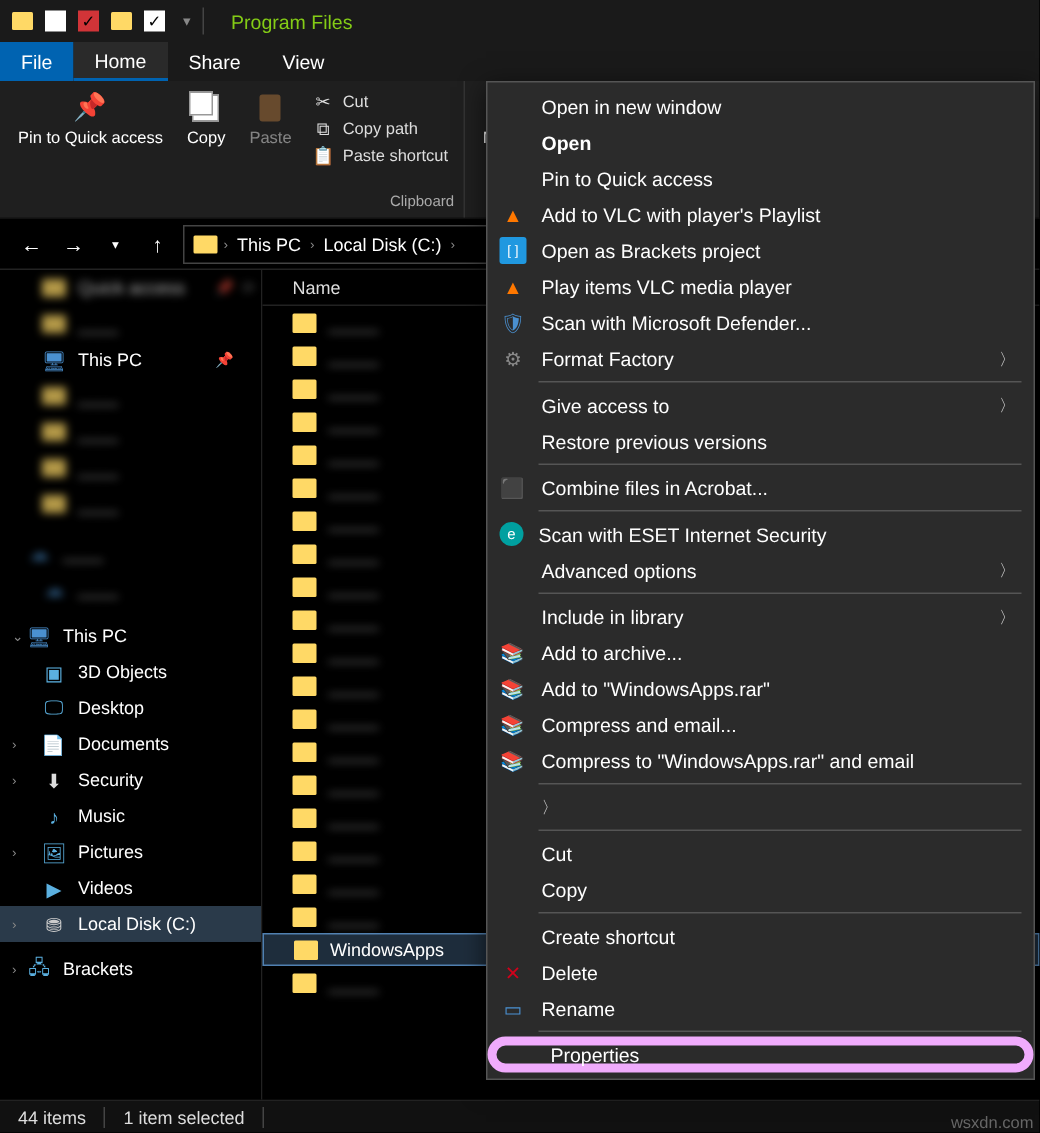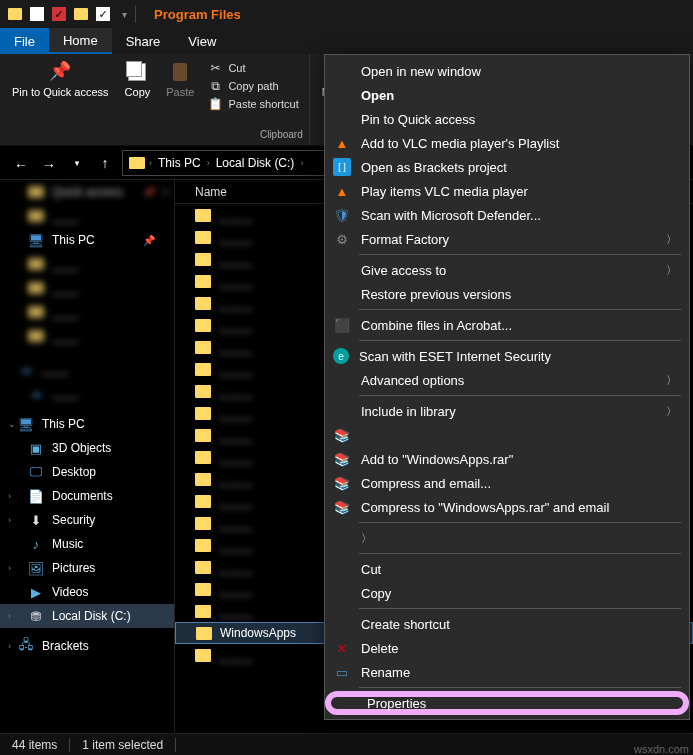--- a/index.html
+++ b/index.html
@@ -3,21 +3,21 @@
   <meta charset="utf-8">
   <style>
     * { margin: 0; padding: 0; box-sizing: border-box; font-family: 'Segoe UI', sans-serif; }
     body { width: 693px; height: 755px; background: #000; color: #fff; font-size: 12px; overflow: hidden; position: relative; }
     .titlebar { height: 28px; background: #1a1a1a; display: flex; align-items: center; padding: 0 8px; gap: 8px; }
     .titlebar .box { width: 14px; height: 14px; background: #fff; display: inline-flex; align-items: center; justify-content: center; }
     .titlebar .box.check::after { content: '✓'; color: #000; font-size: 11px; }
     .titlebar .folder-ico { width: 14px; height: 12px; background: #ffd966; border-radius: 1px; }
     .titlebar .dd { font-size: 10px; color: #888; margin-left: 4px; }
     .titlebar .divider { width: 1px; height: 18px; background: #444; }
-    .titlebar .title { padding-left: 10px; color: #f97316; font-size: 13px; font-weight: bold; }
+    .titlebar .title { padding-left: 10px; color: #84cc16; font-size: 13px; }
     .menubar { height: 26px; background: #1a1a1a; display: flex; align-items: stretch; }
     .file-tab { background: #0063b1; color: #fff; padding: 0 14px; display: flex; align-items: center; font-size: 13px; }
     .menu-tab { padding: 0 14px; display: flex; align-items: center; color: #fff; font-size: 13px; cursor: default; text-align: center; }
     .menu-tab.active { background: #2a2a2a; border-bottom: 2px solid #0063b1; }
     .ribbon { height: 92px; background: #1f1f1f; border-bottom: 1px solid #111; display: flex; }
     .ribbon-group { display: flex; flex-direction: column; border-right: 1px solid #333; padding: 4px 6px 0 6px; height: 100%; }
     .ribbon-group-body { display: flex; flex: 1; gap: 4px; align-items: flex-start; }
     .ribbon-group-label { height: 16px; font-size: 10px; color: #aaa; text-align: right; }
     .r-btn { display: flex; flex-direction: column; align-items: center; justify-content: flex-start; padding: 2px 6px; gap: 2px; color: #fff; font-size: 11px; text-align: center; line-height: 1.2; cursor: default; }
     .r-btn.disabled { opacity: 0.45; }
@@ -319,21 +319,21 @@
   <div class="ctx-item">
       <span class="ctx-ico"></span>
       <span class="ctx-text" style="font-weight:600">Open</span>
     </div>
   <div class="ctx-item">
       <span class="ctx-ico"></span>
       <span class="ctx-text">Pin to Quick access</span>
     </div>
   <div class="ctx-item">
       <span class="ctx-ico" style="color:#ff7800">▲</span>
-      <span class="ctx-text">Add to VLC media player's Playlist</span>
+      <span class="ctx-text">Add to VLC with player's Playlist</span>
     </div>
   <div class="ctx-item">
       <span class="ctx-ico" style="background:#2098e0;color:#fff;border-radius:2px;font-size:9px">[ ]</span>
       <span class="ctx-text">Open as Brackets project</span>
     </div>
   <div class="ctx-item">
       <span class="ctx-ico" style="color:#ff7800">▲</span>
       <span class="ctx-text">Play items VLC media player</span>
     </div>
   <div class="ctx-item">
@@ -371,20 +371,21 @@
       <span class="ctx-arrow">〉</span>
     </div>
   <div class="ctx-sep"></div>
   <div class="ctx-item">
       <span class="ctx-ico"></span>
       <span class="ctx-text">Include in library</span>
       <span class="ctx-arrow">〉</span>
     </div>
   <div class="ctx-item">
       <span class="ctx-ico" style="color:#a03090">📚</span>
+      <span class="ctx-text">Add to archive...</span>
     </div>
   <div class="ctx-item">
       <span class="ctx-ico" style="color:#a03090">📚</span>
       <span class="ctx-text">Add to "WindowsApps.rar"</span>
     </div>
   <div class="ctx-item">
       <span class="ctx-ico" style="color:#a03090">📚</span>
       <span class="ctx-text">Compress and email...</span>
     </div>
   <div class="ctx-item">

